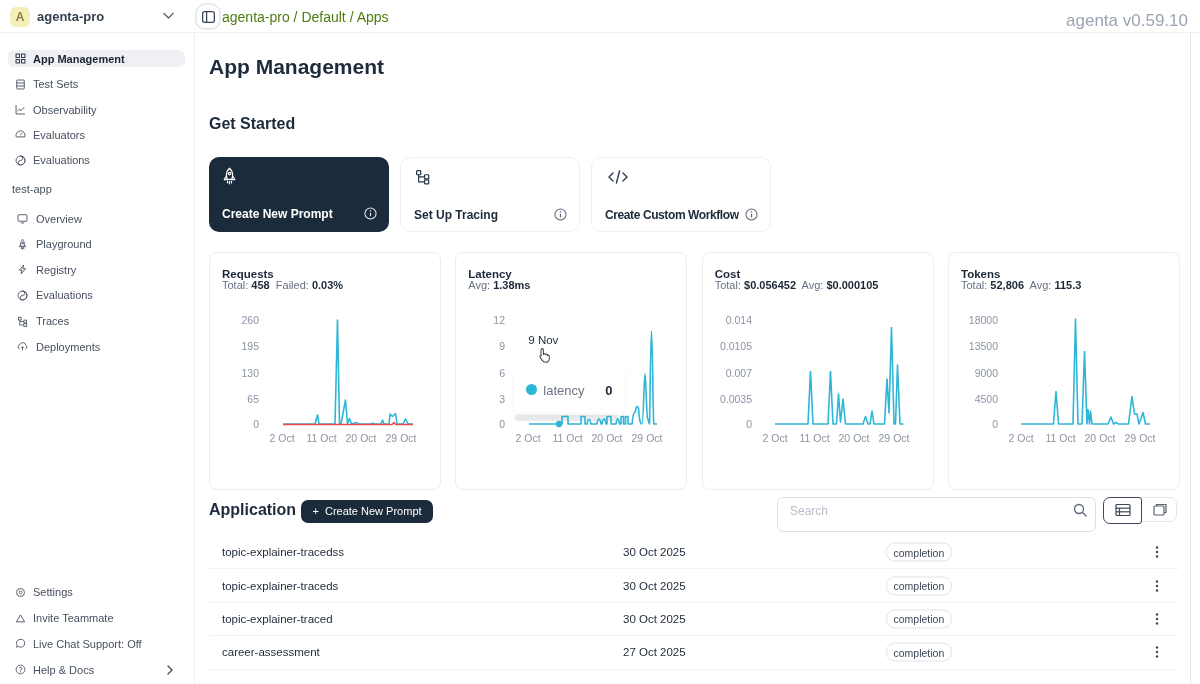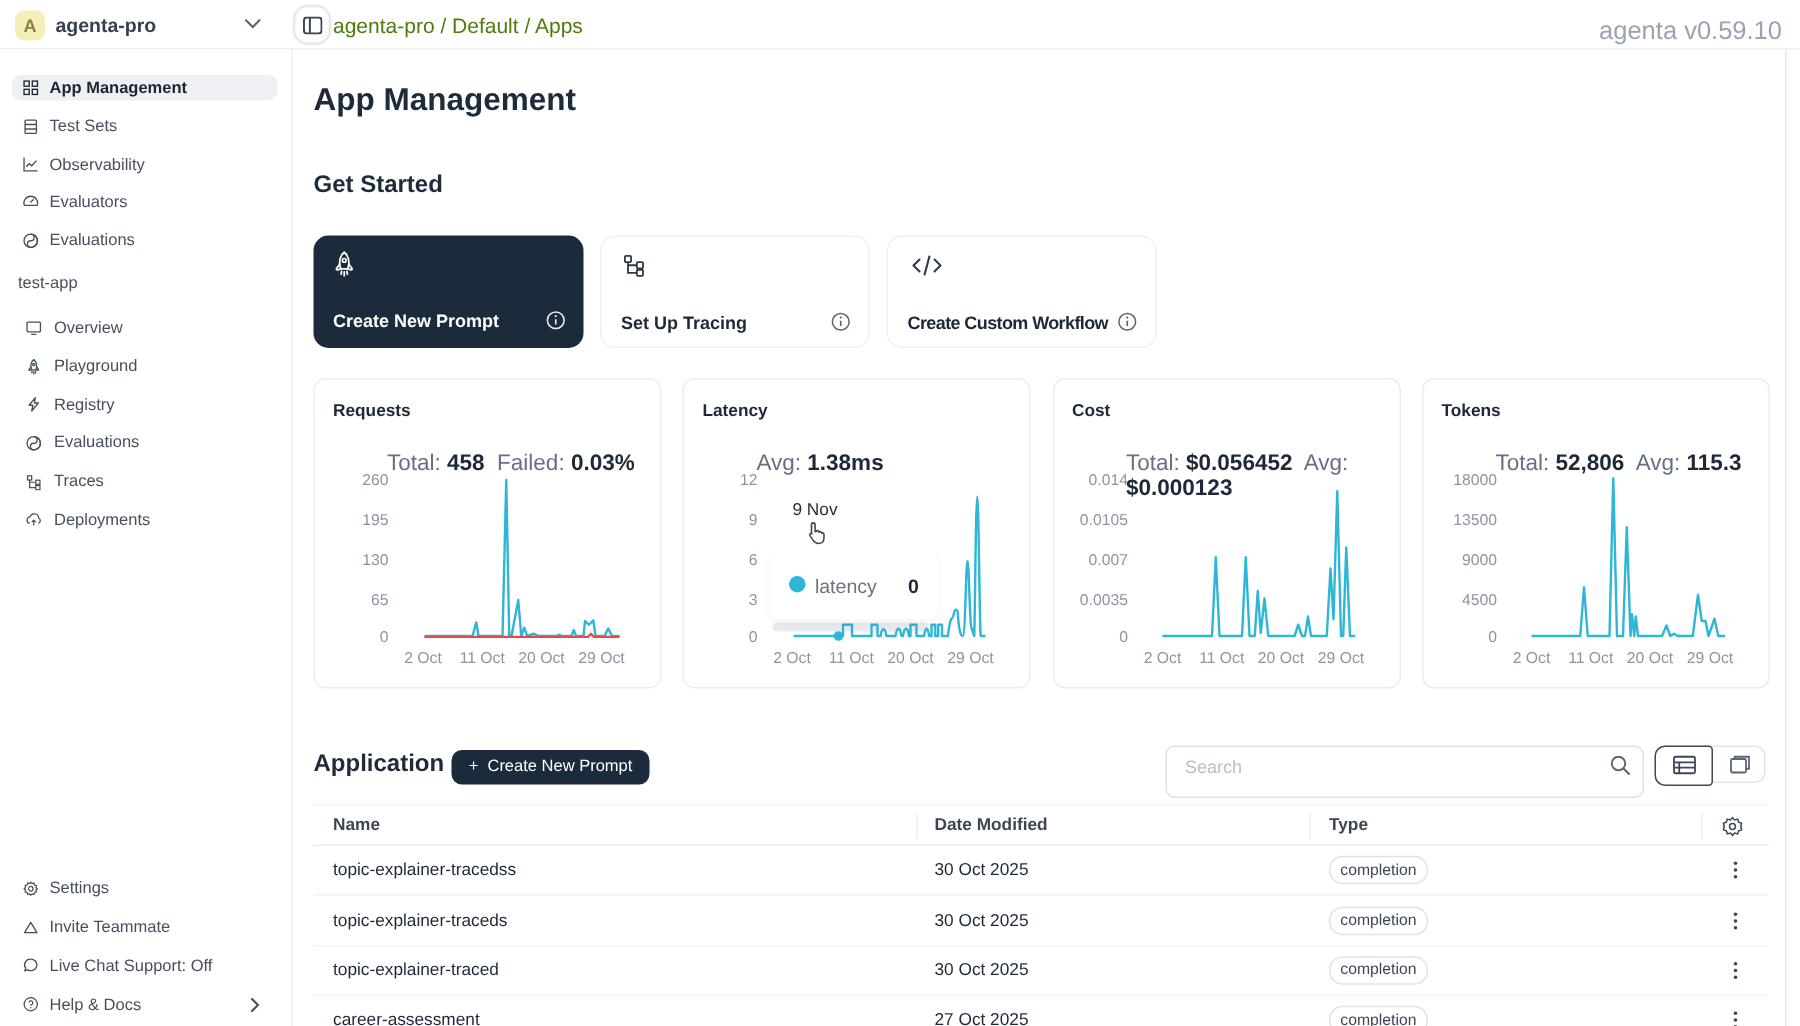--- a/index.html
+++ b/index.html
@@ -22,23 +22,23 @@
 .navitem.active { background:#eef0f4; color:#1b2534; font-weight:700; }
 .navsec { position:absolute; left:12px; font-size:11px; color:#46505e; }
 
 h1.title { position:absolute; left:209px; top:55.5px; font-size:21px; line-height:21px; font-weight:700; color:#1e2b3a; }
 h2.gs { position:absolute; left:209px; top:116px; font-size:16px; line-height:16px; font-weight:700; color:#1e2b3a; }
 .gscard { position:absolute; top:157px; width:180px; height:75px; border-radius:10px; }
 .gscard .cardicon { position:absolute; left:13px; top:10px; width:15px; height:18px; }
 .gscard .cardlbl { position:absolute; left:13px; top:49.5px; font-size:12px; line-height:15px; font-weight:700; }
 .gscard .info { position:absolute; right:12px; top:50px; width:13px; height:13px; }
 
-.stat { position:absolute; top:252px; width:232px; height:207px; background:#fff; border:1px solid #ebedf0; border-radius:8px; }
+.stat { position:absolute; top:252px; width:232px; height:238px; background:#fff; border:1px solid #ebedf0; border-radius:8px; }
 .stat .stitle { position:absolute; left:12px; top:15px; font-size:11.5px; font-weight:700; color:#1d2939; }
-.stat .ssub { position:absolute; left:12px; top:47px; font-size:15px; color:#667085;margin-left:36px; }
+.stat .ssub { position:absolute; left:12px; top:26px; font-size:11px; color:#667085; }
 .stat .ssub b { color:#1d2939; font-weight:700; }
 .stat svg.chart { position:absolute; left:0; top:0; }
 
 #apph { position:absolute; left:209px; top:502px; font-size:16px; line-height:16px; font-weight:700; color:#1e2b3a; }
 #newbtn { position:absolute; left:301px; top:500px; width:132px; height:23px; background:#1b2b3b; border-radius:7px; color:#fff; font-size:11px; text-align:center; line-height:23px; }
 #search { position:absolute; left:777px; top:497px; width:319px; height:35px; border:1px solid #dde1e7; border-radius:6px; background:#fff; }
 #search .ph { position:absolute; left:12px; top:6px; font-size:12px; color:#b8bfca; }
 #seg { position:absolute; left:1103px; top:497px; width:74px; height:25px; border:1px solid #e2e6eb; border-radius:7px; background:#fff; }
 #seg .seld { position:absolute; left:-1px; top:-1px; width:39px; height:27px; border:1.4px solid #3e4a5a; border-radius:7px 3px 3px 7px; background:#fff; }
 
@@ -314,21 +314,21 @@
   <div class="abs" style="left:72px;top:81px;font-size:11.5px;color:#1d2939;">9 Nov</div>
   <svg class="abs" style="left:81px;top:94px" width="16" height="17" viewBox="0 0 16 17">
         <path d="M5.2 1.6 C5.9 1.6 6.4 2.1 6.4 2.8 V7.4 L7.1 7.3 C7.3 6.5 8.6 6.5 8.8 7.4 L8.9 7.8 C9.2 7.1 10.4 7.2 10.6 8.1 L10.7 8.5 C11 7.9 12.1 8.1 12.3 9 L12.3 11.6 C12.3 13.8 10.9 15.3 8.8 15.3 C6.9 15.3 6 14.6 5 13.1 L3 10.1 C2.4 9.1 3.5 8.1 4.4 8.8 L4 8.4 V2.8 C4 2.1 4.5 1.6 5.2 1.6 Z" fill="#fff" stroke="#3b4757" stroke-width="1.05" stroke-linejoin="round"></path>
       </svg>
   <div class="abs" style="left:70px;top:131px;width:11px;height:11px;border-radius:50%;background:#2eb6d6;"></div>
   <div class="abs" style="left:87px;top:130px;font-size:13px;color:#6b7280;">latency</div>
   <div class="abs" style="left:149px;top:130px;font-size:13px;font-weight:700;color:#1d2939;">0</div>
 </div>
 <div class="stat" style="left:701.7px;">
   <div class="stitle">Cost</div>
-  <div class="ssub">Total: <b>$0.056452</b>&nbsp; Avg: <b>$0.000123</b></div>
+  <div class="ssub">Total: <b>$0.056452</b>&nbsp; Avg: <b>$0.000105</b></div>
   <svg class="chart" width="232" height="207" viewBox="0 0 232 207">
     <g font-size="10.5" fill="#8c94a3" text-anchor="end">
       <text x="49" y="70.5">0.014</text>
           <text x="49" y="97">0.0105</text>
           <text x="49" y="123.5">0.007</text>
           <text x="49" y="150">0.0035</text>
           <text x="49" y="175">0</text>
     </g>
     <g font-size="10.5" fill="#8c94a3" text-anchor="middle">
       <text x="72" y="189">2 Oct</text>
@@ -381,34 +381,20 @@
       </svg>
   <svg class="abs" style="left:48px;top:4px" width="16" height="16" viewBox="0 0 16 16">
         <g fill="none" stroke="#5b6573" stroke-width="1.2">
           <rect x="2" y="4" width="10" height="9" rx="1"></rect>
           <path d="M4.5 4 V2.5 H14 V10.5 H12"></path>
         </g>
       </svg>
 </div>
 
 <div id="tbl">
-  <div class="thead">
-    <span class="cName">Name</span>
-        <span class="cDate">Date Modified</span>
-        <span class="cType">Type</span>
-    <div class="vline" style="left:402px"></div>
-        <div class="vline" style="left:664px"></div>
-        <div class="vline" style="left:925px"></div>
-    <svg class="abs" style="left:939px;top:7px" width="14" height="14" viewBox="0 0 15 15">
-          <g fill="none" stroke="#3b4757" stroke-width="1.1">
-            <path d="M7.5 1.2 L9 2.8 L11.2 2.2 L11.9 4.4 L14 5.2 L13.4 7.5 L14 9.8 L11.9 10.6 L11.2 12.8 L9 12.2 L7.5 13.8 L6 12.2 L3.8 12.8 L3.1 10.6 L1 9.8 L1.6 7.5 L1 5.2 L3.1 4.4 L3.8 2.2 L6 2.8 Z"></path>
-            <circle cx="7.5" cy="7.5" r="2.1"></circle>
-          </g>
-        </svg>
-  </div>
   <div class="trow">
         <span class="cName">topic-explainer-tracedss</span>
         <span class="cDate">30 Oct 2025</span>
         <span class="cType"><span class="chip">completion</span></span>
     <svg class="dots" viewBox="0 0 14 14">
           <g fill="#3b4757">
             <circle cx="7" cy="2.5" r="1.2"></circle>
             <circle cx="7" cy="7" r="1.2"></circle>
             <circle cx="7" cy="11.5" r="1.2"></circle>
           </g>

